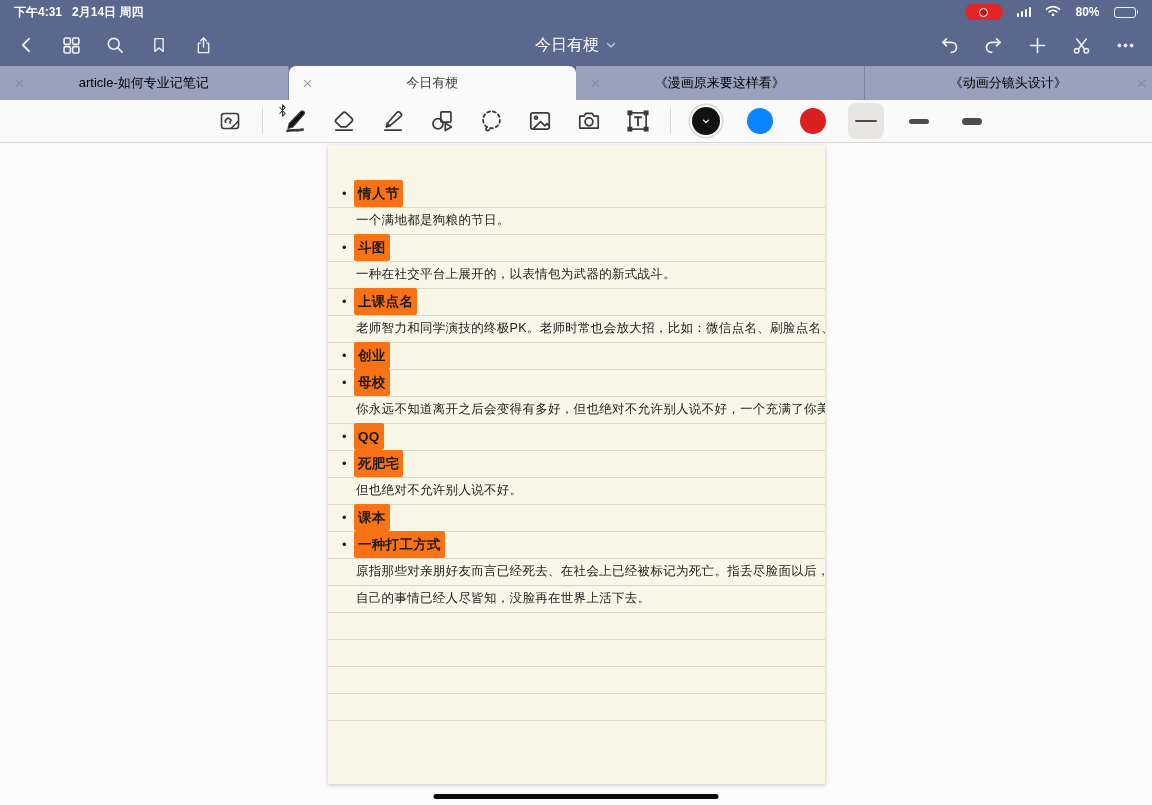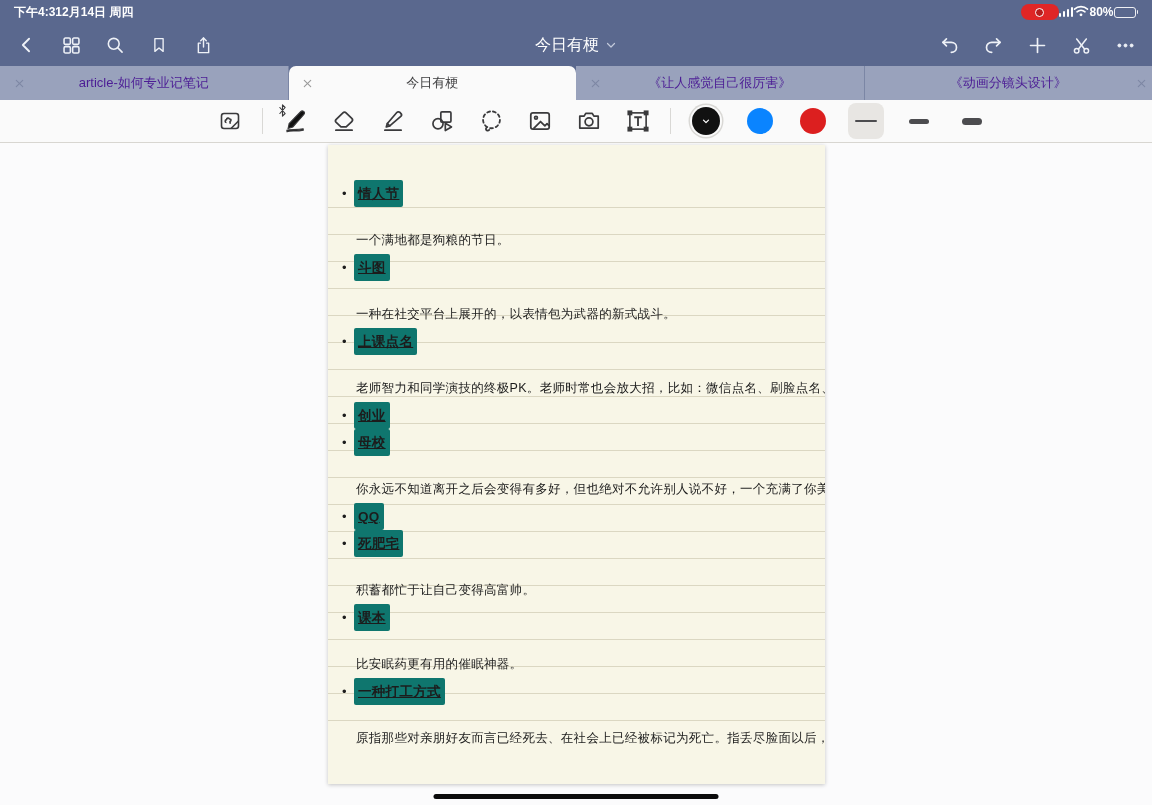--- a/index.html
+++ b/index.html
@@ -4,22 +4,22 @@
 <style>
   * { margin:0; padding:0; box-sizing:border-box; }
   html,body { width:1152px; height:805px; overflow:hidden;
     font-family:"Liberation Sans","DejaVu Sans",sans-serif; }
   .app { position:relative; width:1152px; height:805px; background:#fbfbfc; }
 
   
   .status-bar { position:relative; height:24px; background:#5a688e; color:#fff;
     display:flex; align-items:center; justify-content:space-between; padding:0 14px;
     font-size:12px; font-weight:700; }
-  .status-left { display:flex; align-items:flex-end; }
-  .status-right { display:flex; gap:0; align-items:center;justify-content:center; }
+  .status-left { display:flex; gap:10px; align-items:flex-end; }
+  .status-right { display:flex; gap:14px; align-items:center;justify-content:center; }
   .record-pill { width:38px; height:16px; border-radius:9px; background:#e02626;
     display:flex; align-items:center; justify-content:center; }
   .record-dot { width:9px; height:9px; border:1.6px solid #fff; border-radius:50%;
     background:#b71c1c; }
   .bars { display:flex; align-items:flex-end; gap:1.5px; height:10px; }
   .bars i { width:2.5px; background:#fff; border-radius:1px; display:block; }
   .bars i:nth-child(1){height:4px}.bars i:nth-child(2){height:6px}
   .bars i:nth-child(3){height:8px}.bars i:nth-child(4){height:10px}
   .battery { display:flex; align-items:center; gap:1px; }
   .battery-body { width:22px; height:11px; border:1px solid rgba(255,255,255,.9);
@@ -38,21 +38,21 @@
     justify-content:center; }
   .nav-btn svg { stroke:#eef1f7; }
   .nav-title { position:absolute; left:50%; transform:translateX(-50%);
     display:flex; align-items:center; gap:6px; color:#fff; font-size:16px;
     font-weight:400; }
 
   
   .tabbar { display:flex; height:34px; background:#5a688e; }
   .tab { flex:1 1 0; display:flex; align-items:center; background:#99a2bc;
     border-right:1px solid #7b86a5; position:relative; font-size:13px;
-    color:#4c1d95; }
+    color:#000000; }
   .tab:last-child { border-right:none;justify-content:flex-end; }
   .tab .close { width:22px; height:22px; margin-left:8px; display:flex;
     align-items:center; justify-content:center; flex:0 0 auto; }
   .tab .close svg { stroke:#7d87a4; }
   .tab .tab-label { position:absolute; left:30px; right:30px; text-align:center;
     white-space:nowrap; overflow:hidden; }
   .tab.active { background:#fafafa; border-right:none; border-radius:7px 7px 0 0;
     color:#3c3c3e; }
   .tab.active .close svg { stroke:#9a9a9a; }
 
@@ -85,23 +85,23 @@
   .paper { position:absolute; left:328px; top:2px; width:497px; height:639px;
     background:#f8f6e7; box-shadow:0 1px 4px rgba(0,0,0,.22); overflow:hidden; }
   .ruled { position:absolute; left:0; right:0; top:62px; height:530px;
     background:repeating-linear-gradient(to bottom,#dbd7c2 0 1px,transparent 1px 27px);
     pointer-events:none; }
   .ink { position:absolute; left:14px; right:6px; top:35px;
     font-size:12.5px; line-height:27px; color:#1c1c1c; letter-spacing:.3px;
     white-space:nowrap; }
   .row { height:27px; display:flex; align-items:center; }
   .bullet { width:12px; color:#1c1c1c; font-size:13px; }
-  .hl { background:#0f766e; padding:0 4px; border-radius:2px; font-size:13.5px;
-    font-weight:700;text-decoration:underline; }
-  .def { padding-left:14px;margin-top:20px; }
+  .hl { background:#f97316; padding:0 4px; border-radius:2px; font-size:13.5px;
+    font-weight:700; }
+  .def { padding-left:14px; }
 
   .home-indicator { position:absolute; left:50%; transform:translateX(-50%);
     bottom:6px; width:285px; height:5px; border-radius:3px; background:#0b0b0b; }
 </style>
 </head>
 <body>
 
 <div class="app">
 
   <div class="status-bar">
@@ -232,21 +232,21 @@
         </span>
       <span class="tab-label">今日有梗</span>
     </div>
     <div class="tab">
       <span class="close">
           <svg width="11" height="11" viewBox="0 0 24 24" fill="none" stroke-width="2.4" stroke-linecap="round">
             <path d="M5 5 L19 19"></path>
             <path d="M19 5 L5 19"></path>
           </svg>
         </span>
-      <span class="tab-label">《让人感觉自己很厉害》</span>
+      <span class="tab-label">《漫画原来要这样看》</span>
     </div>
     <div class="tab">
       <span class="close">
           <svg width="11" height="11" viewBox="0 0 24 24" fill="none" stroke-width="2.4" stroke-linecap="round">
             <path d="M5 5 L19 19"></path>
             <path d="M19 5 L5 19"></path>
           </svg>
         </span>
       <span class="tab-label">《动画分镜头设计》</span>
     </div>
@@ -378,32 +378,32 @@
 
         <div class="row">
           <span class="bullet">•</span>
           <span class="hl">QQ</span>
         </div>
 
         <div class="row">
           <span class="bullet">•</span>
           <span class="hl">死肥宅</span>
         </div>
-        <div class="row def">积蓄都忙于让自己变得高富帅。</div>
+        <div class="row def">但也绝对不允许别人说不好。</div>
 
         <div class="row">
           <span class="bullet">•</span>
           <span class="hl">课本</span>
         </div>
-        <div class="row def">比安眠药更有用的催眠神器。</div>
 
         <div class="row">
           <span class="bullet">•</span>
           <span class="hl">一种打工方式</span>
         </div>
         <div class="row def">原指那些对亲朋好友而言已经死去、在社会上已经被标记为死亡。指丢尽脸面以后，觉得</div>
+        <div class="row def">自己的事情已经人尽皆知，没脸再在世界上活下去。</div>
 
       </div>
     </div>
   </div>
 
   <div class="home-indicator"></div>
 </div>
 
 </body></html>

